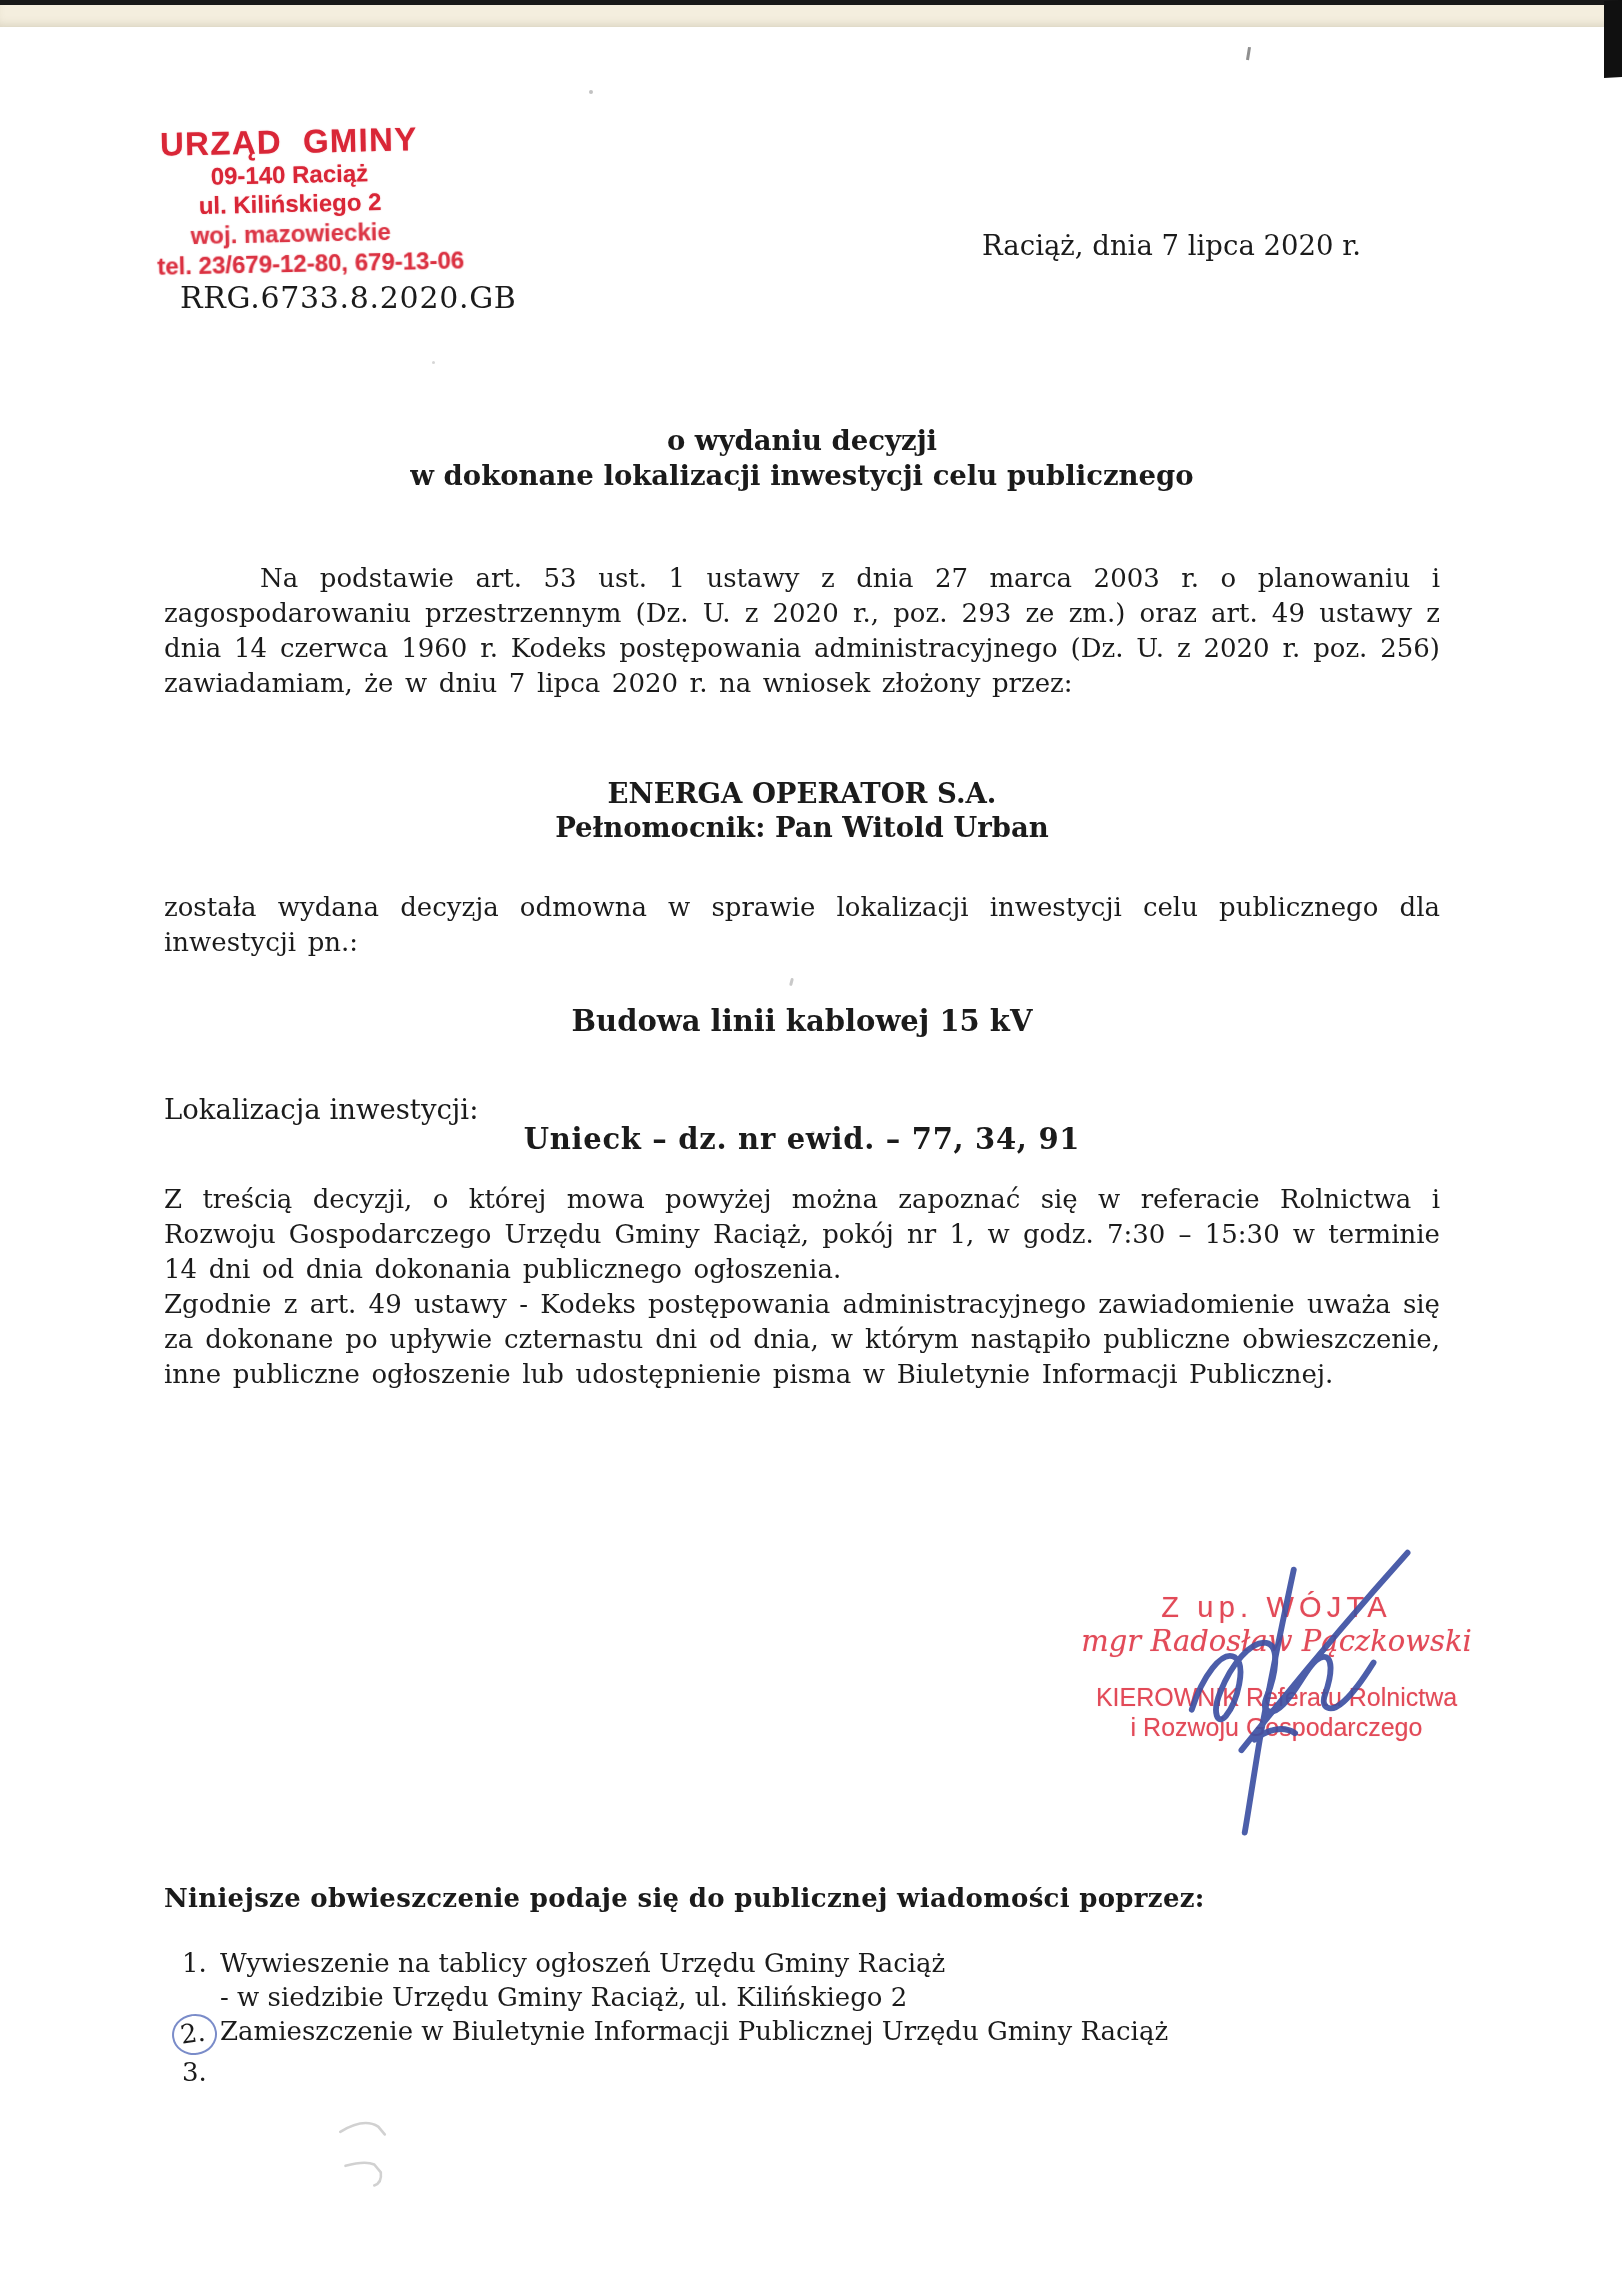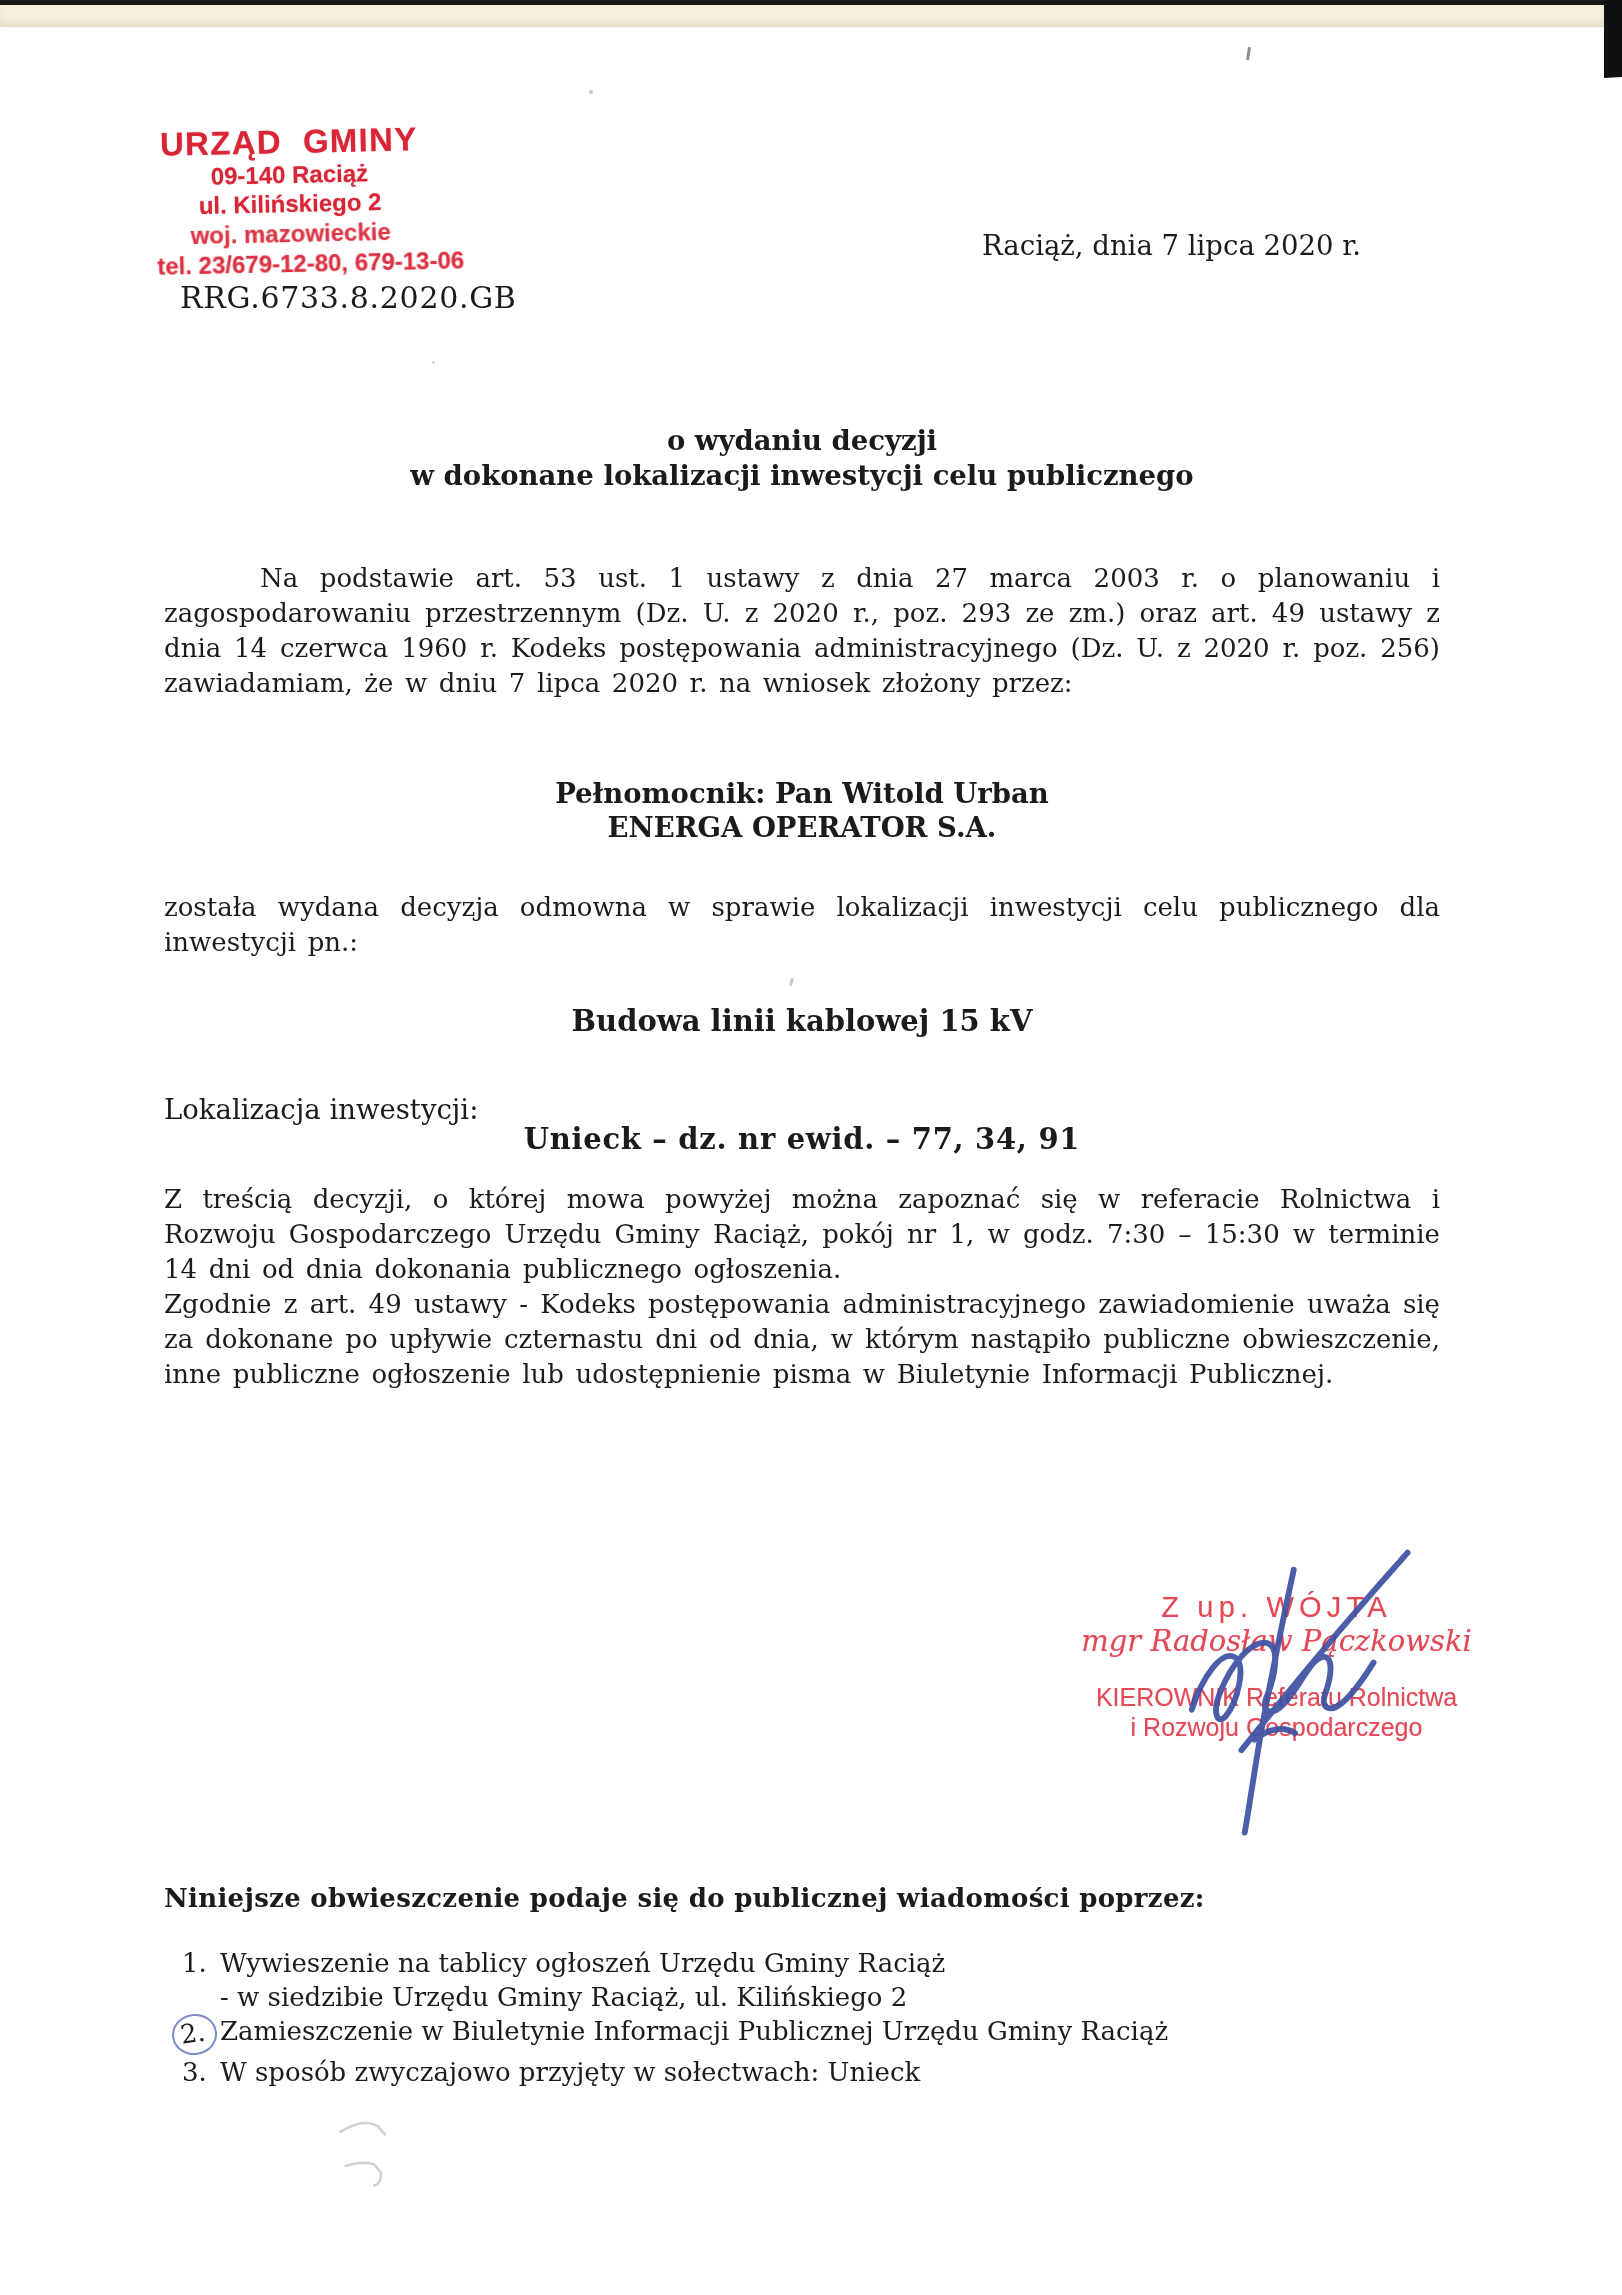--- a/index.html
+++ b/index.html
@@ -92,22 +92,22 @@
 <div class="abs reference">RRG.6733.8.2020.GB</div>
 
 <div class="abs title-block">
   <div class="t2">o wydaniu decyzji</div>
   <div class="t3">w dokonane lokalizacji inwestycji celu publicznego</div>
 </div>
 
 <div class="abs body-text indent-first" style="top:561px;">Na podstawie art. 53 ust. 1 ustawy z dnia 27 marca 2003 r. o planowaniu i zagospodarowaniu przestrzennym (Dz. U. z 2020 r., poz. 293 ze zm.) oraz art. 49 ustawy z dnia 14 czerwca 1960 r. Kodeks postępowania administracyjnego (Dz. U. z 2020 r. poz. 256) zawiadamiam, że w dniu 7 lipca 2020 r. na wniosek złożony przez:</div>
 
 <div class="abs center-block applicant">
+  <div>ENERGA OPERATOR S.A.</div>
   <div>Pełnomocnik: Pan Witold Urban</div>
-  <div>ENERGA OPERATOR S.A.</div>
 </div>
 
 <div class="abs body-text" style="top:890px;">została wydana decyzja odmowna w sprawie lokalizacji inwestycji celu publicznego dla inwestycji pn.:</div>
 
 <div class="abs center-block investment">Budowa linii kablowej 15 kV</div>
 
 <div class="abs location-label">Lokalizacja inwestycji:</div>
 <div class="abs center-block location-value">Unieck – dz. nr ewid. – 77, 34, 91</div>
 
 <div class="abs" style="left:164px;top:1182px;width:1276px;">
@@ -140,21 +140,20 @@
       <span>Wywieszenie na tablicy ogłoszeń Urzędu Gminy Raciąż</span><br>
       <span>- w siedzibie Urzędu Gminy Raciąż, ul. Kilińskiego 2</span>
     </span>
   </div>
   <div class="pub-item">
     <span class="pub-num"><span class="circled">2.</span></span>
     <span>Zamieszczenie w Biuletynie Informacji Publicznej Urzędu Gminy Raciąż</span>
   </div>
   <div class="pub-item">
     <span class="pub-num">3.</span>
-    <span>W sposób zwyczajowo przyjęty w sołectwach: Unieck</span>
   </div>
 </div>
 
 <svg class="abs pencil-svg" width="131" height="98" viewBox="0 0 200 150">
   <g fill="none" stroke="#b9b9b9" stroke-width="4" stroke-linecap="round">
     <path d="M 40 38 Q 76 16 98 30 L 108 42"></path>
     <path d="M 48 90 Q 78 82 92 88 L 102 100 Q 104 116 92 120"></path>
   </g>
 </svg>
 

